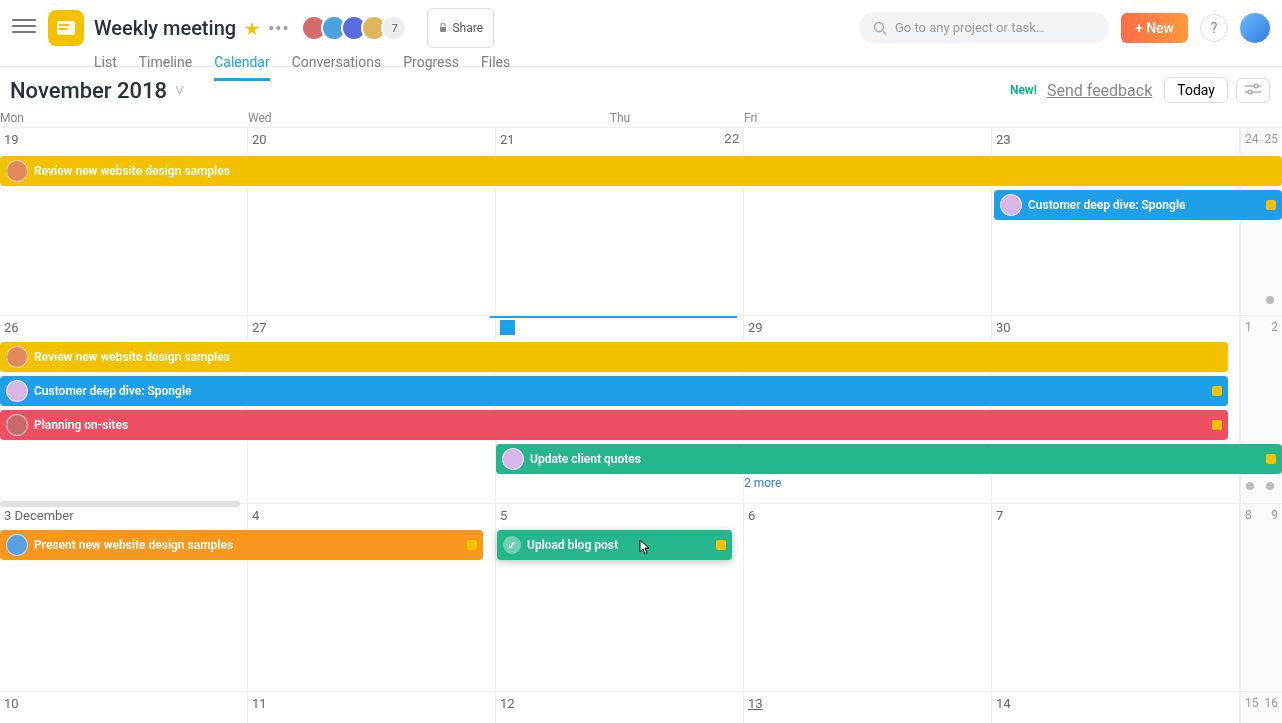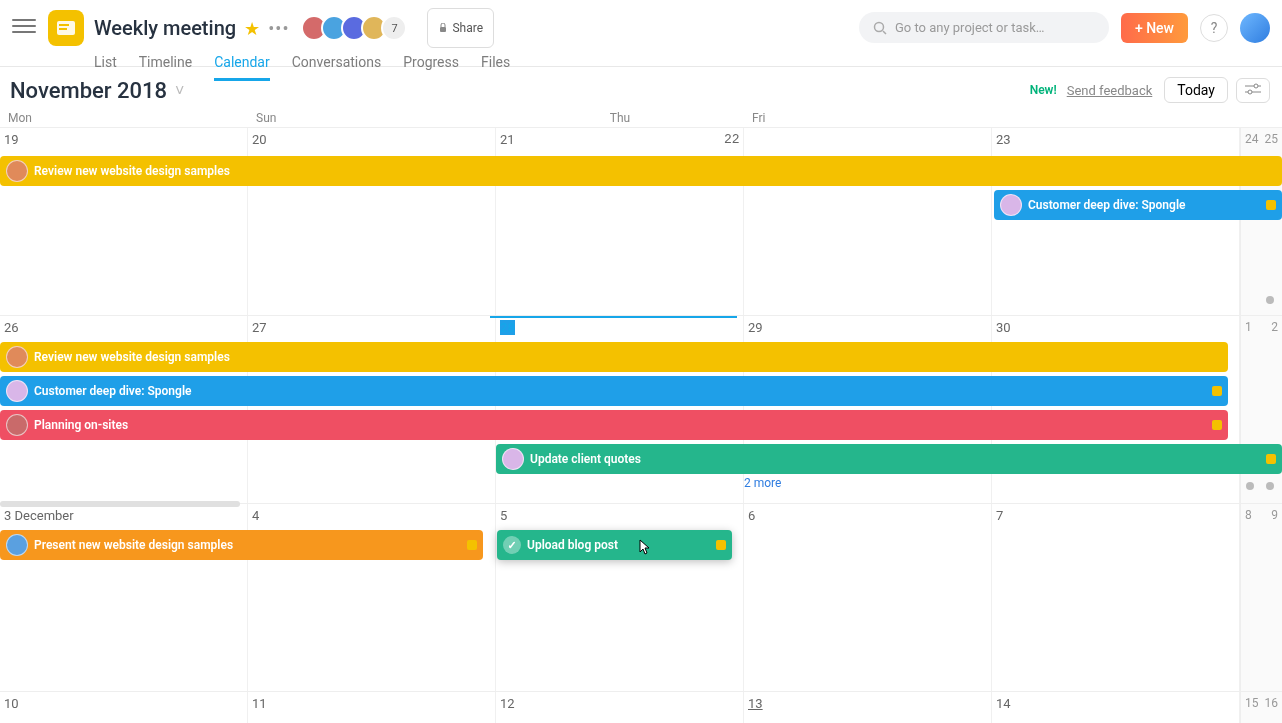--- a/index.html
+++ b/index.html
@@ -26,26 +26,26 @@
 .search { width: 250px; background:#f2f3f5; border-radius:18px; padding:8px 14px; color:#9a9a9a; font-size:13px; display:flex; align-items:center; gap:8px;}
 .new-btn { background: linear-gradient(90deg,#ff6b4a,#ff9a3c); color:#fff; border:none; border-radius:6px; padding:7px 14px; font-size:14px; font-weight:500; cursor:pointer;}
 .help-btn { width:28px;height:28px;border:1px solid #ddd;border-radius:50%;display:flex;align-items:center;justify-content:center;color:#888;font-size:14px;cursor:pointer;}
 .me-av{width:30px;height:30px;border-radius:50%;background:linear-gradient(135deg,#6fb8ff,#2f7de0);}
 
 .subhead { display:flex; align-items:center; padding:10px 12px 6px 10px; }
 .month { font-size:22px; font-weight:500; color:#273240;}
 .month-caret{margin-left:8px;color:#bbb;}
 .subhead .spacer{flex:1;}
 .newtag{color:#00b37a;font-weight:600;font-size:12px;margin-right:10px;}
-.feedback{color:#888;font-size:13px;text-decoration:underline;margin-right:12px;cursor:pointer;}
+.feedback{color:#888;font-size:16px;text-decoration:underline;margin-right:12px;cursor:pointer;}
 .today-btn{border:1px solid #ddd;border-radius:6px;padding:4px 12px;font-size:14px;background:#fff;cursor:pointer;}
 .filter-btn{border:1px solid #ddd;border-radius:6px;padding:4px 8px;margin-left:8px;background:#fff;cursor:pointer;}
 
 .dayhead{display:flex;font-size:12px;color:#888;border-bottom:1px solid #eee;}
-.dayhead div{padding:2px 8px;}
+.dayhead div{padding:2px 0;}
 
 .cal{position:relative;}
 .weekgrid{position:relative;height:188px;border-bottom:1px solid #eee;}
 .col-lines{position:absolute;inset:0;display:flex;}
 .col-lines div{border-right:1px solid #f0f0f0;}
 .datenum{position:absolute;top:4px;font-size:13px;color:#666;}
 .datenum.blue{color:#16a6e9;font-weight:500;}
 .satsun{position:absolute;top:0;right:0;bottom:0;background:#fafafa;border-left:1px solid #eee;}
 .satsun .n{position:absolute;top:4px;font-size:12px;color:#999;}
 
@@ -137,21 +137,21 @@
         <line x1="0" y1="3" x2="16" y2="3" stroke="#888"></line>
         <circle cx="11" cy="3" r="2" fill="#fff" stroke="#888"></circle>
         <line x1="0" y1="9" x2="16" y2="9" stroke="#888"></line>
         <circle cx="5" cy="9" r="2" fill="#fff" stroke="#888"></circle>
       </svg>
   </button>
 </div>
 
 <div class="dayhead" id="dayhead">
     <div style="width: 248px;">Mon</div>
-    <div style="width: 248px;">Sun</div>
+    <div style="width: 248px;">Wed</div>
     <div style="width: 248px; text-align: center;">Thu</div>
     <div style="width: 248px;">Fri</div>
   </div>
 
 <div class="cal" id="cal">
     <div class="weekgrid" style="height: 188px;">
       <div class="col-lines">
         <div style="width: 248px;"></div>
         <div style="width: 248px;"></div>
         <div style="width: 248px;"></div>

